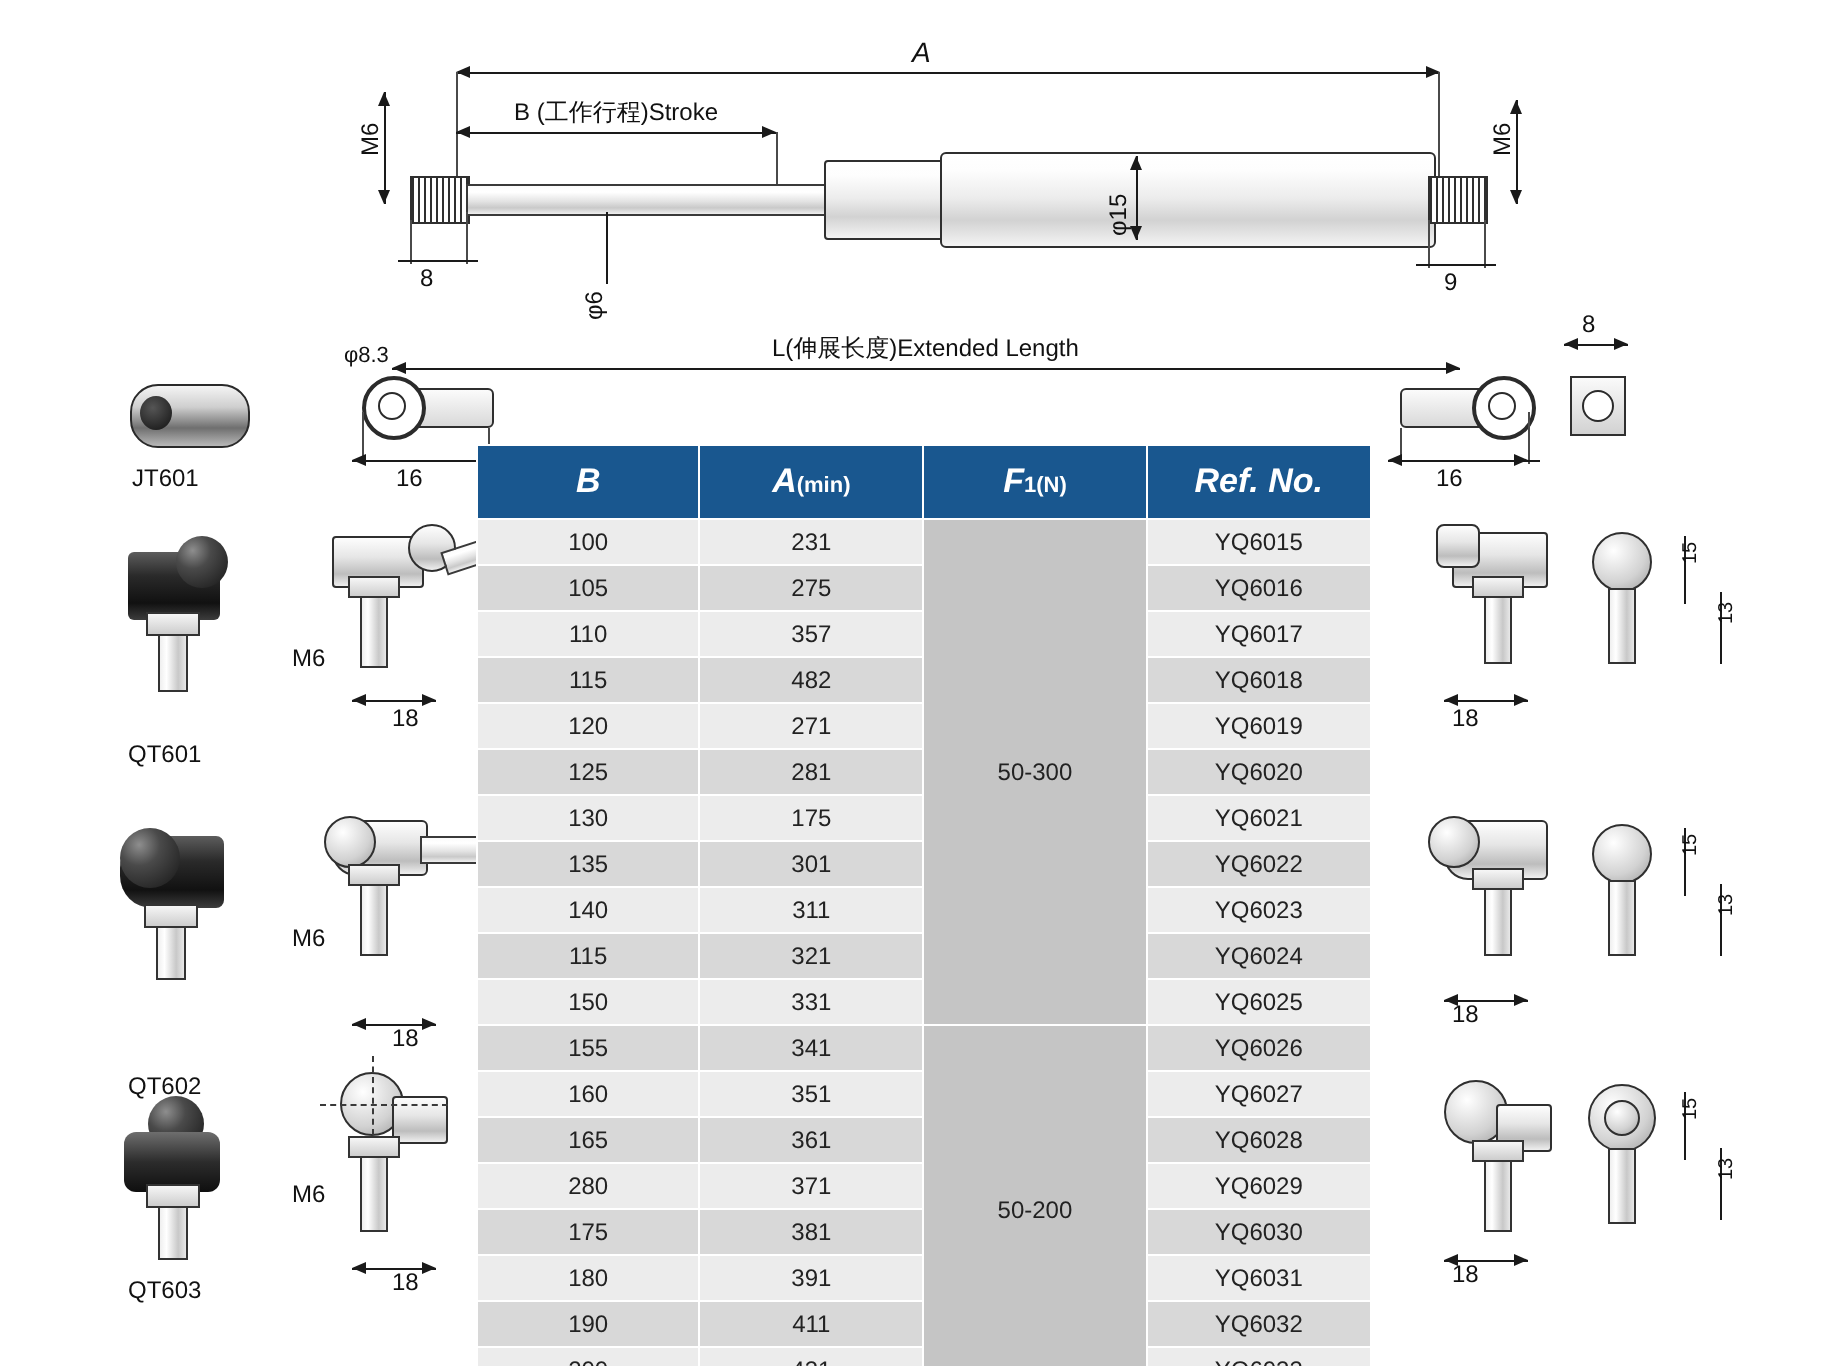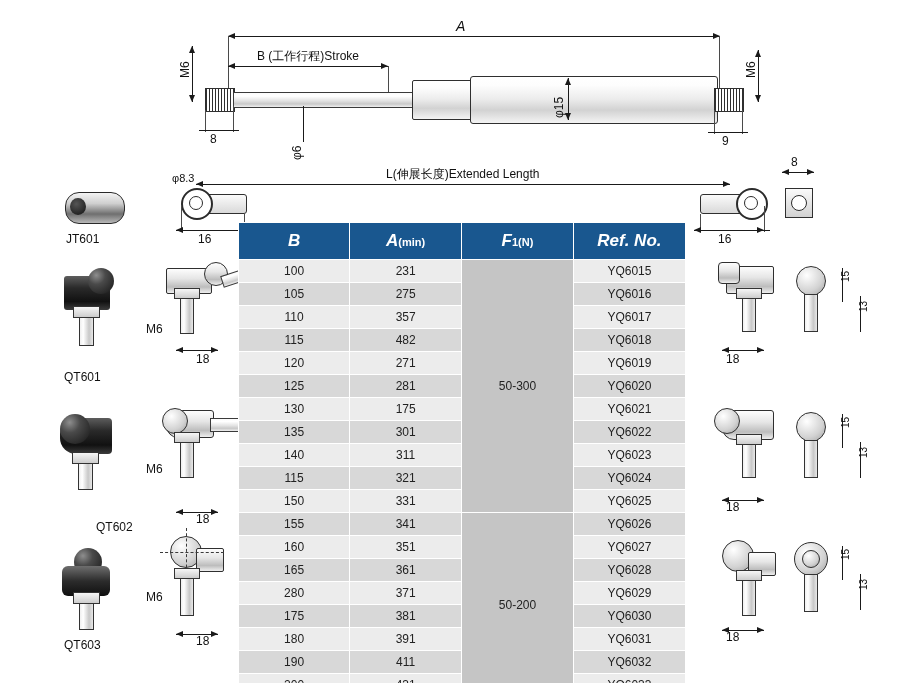--- a/index.html
+++ b/index.html
@@ -157,21 +157,21 @@
   <div class="blackbody" style="left:64px;top:276px;width:46px;height:34px;"></div>
   <div class="blackball" style="left:88px;top:268px;width:26px;height:26px;"></div>
   <div class="bolt-shaft" style="left:79px;top:310px;width:13px;height:34px;"></div>
   <div class="hexnut" style="left:73px;top:306px;width:25px;height:10px;"></div>
   <div class="acc-label" style="left:64px;top:370px;">QT601</div>
 
   <div class="blackbody" style="left:60px;top:418px;width:52px;height:36px;border-radius:16px 4px 4px 16px;"></div>
   <div class="blackball" style="left:60px;top:414px;width:30px;height:30px;"></div>
   <div class="bolt-shaft" style="left:78px;top:456px;width:13px;height:32px;"></div>
   <div class="hexnut" style="left:72px;top:452px;width:25px;height:10px;"></div>
-  <div class="acc-label" style="left:64px;top:520px;margin-left:32px;">QT602</div>
+  <div class="acc-label" style="left:64px;top:536px;">QT602</div>
 
   <div class="blackball" style="left:74px;top:548px;width:28px;height:28px;"></div>
   <div class="abs" style="left:62px;top:566px;width:48px;height:30px;border-radius:6px;background:linear-gradient(to bottom,#6e6e6e,#2c2c2c 50%,#0f0f0f);"></div>
   <div class="bolt-shaft" style="left:79px;top:596px;width:13px;height:32px;"></div>
   <div class="hexnut" style="left:73px;top:592px;width:25px;height:10px;"></div>
   <div class="acc-label" style="left:64px;top:638px;">QT603</div>
 
   <div class="steelbody" style="left:166px;top:268px;width:44px;height:24px;"></div>
   <div class="steelbody" style="left:204px;top:262px;width:22px;height:22px;border-radius:50%;"></div>
   <div class="rod" style="left:222px;top:276px;width:28px;height:10px;transform:rotate(-18deg);transform-origin:left center;"></div>

